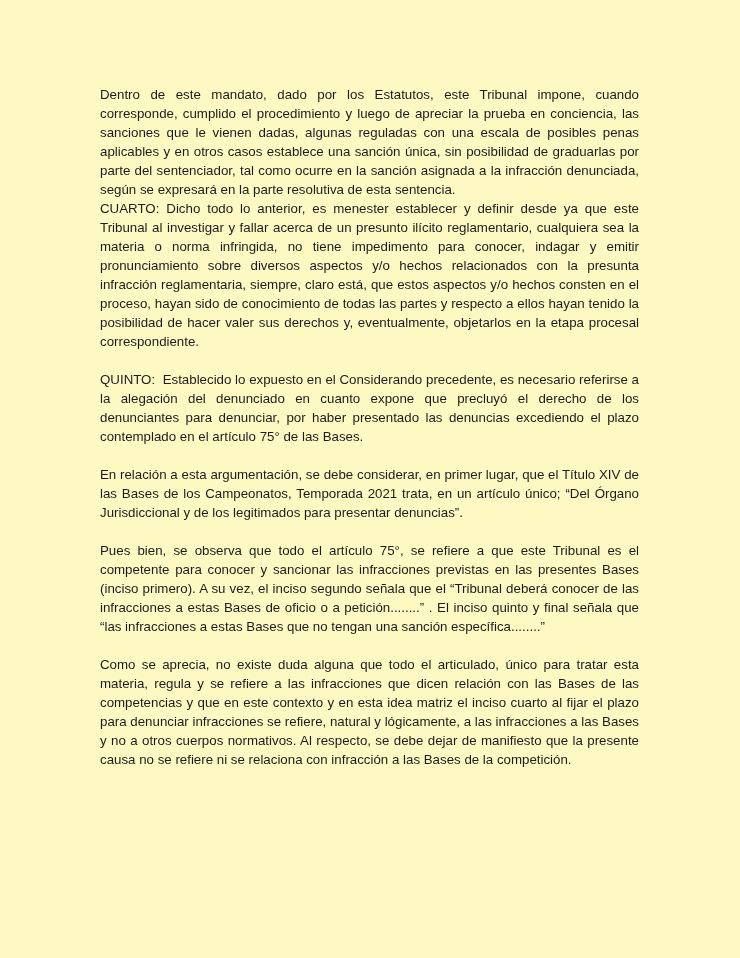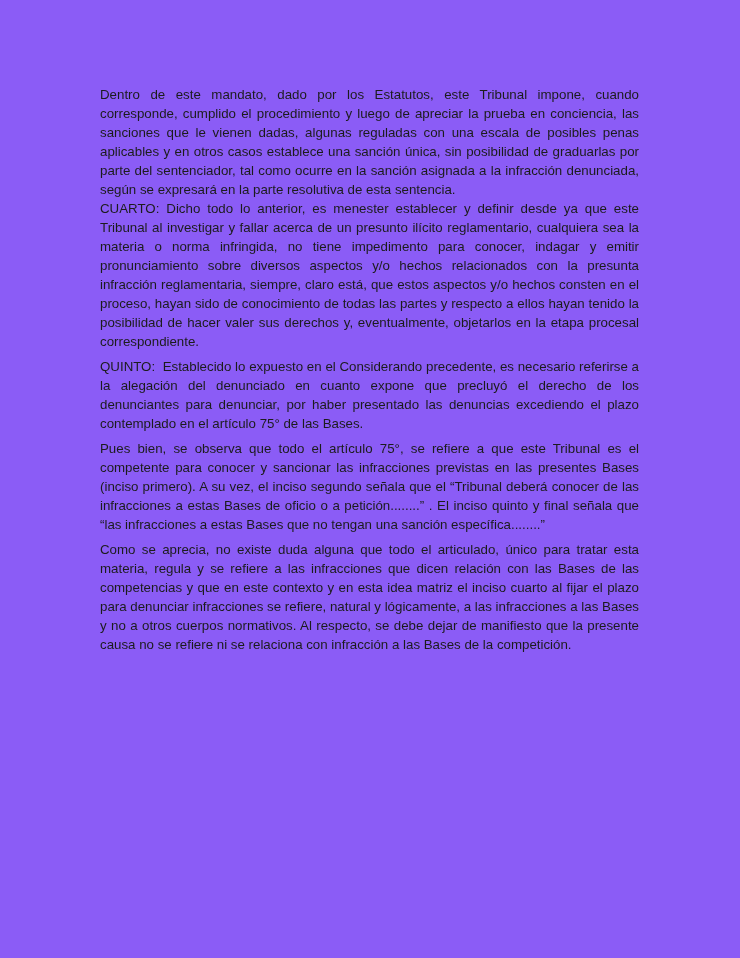--- a/index.html
+++ b/index.html
@@ -10,46 +10,47 @@
   body {
     width: 740px;
     height: 958px;
     overflow: hidden;
   }
   .page {
     box-sizing: border-box;
     width: 740px;
     height: 958px;
     padding: 85px 101px 40px 100px;
-    background: #8b5cf6;
+    background: #fef9c3;
     font-family: "Liberation Sans", "DejaVu Sans", sans-serif;
     font-size: 13.3px;
     line-height: 19px;
     color: #1c1c1c;
     text-align: justify;
   }
   .para {
     margin: 0;
   }
   .para.spaced {
-    margin-top: 6px;
+    margin-top: 19px;
   }
   .lead {
     font-weight: normal;
   }
 </style>
 </head>
 <body>
 
 <div class="page">
 
   <p class="para"><span>Dentro de este mandato, dado por los Estatutos, este Tribunal impone, cuando corresponde, cumplido el procedimiento y luego de apreciar la prueba en conciencia, las sanciones que le vienen dadas, algunas reguladas con una escala de posibles penas aplicables y en otros casos establece una sanción única, sin posibilidad de graduarlas por parte del sentenciador, tal como ocurre en la sanción asignada a la infracción denunciada, según se expresará en la parte resolutiva de esta sentencia.</span></p>
 
   <p class="para"><span class="lead">CUARTO:</span><span> Dicho todo lo anterior, es menester establecer y definir desde ya que este Tribunal al investigar y fallar acerca de un presunto ilícito reglamentario, cualquiera sea la materia o norma infringida, no tiene impedimento para conocer, indagar y emitir pronunciamiento sobre diversos aspectos y/o hechos relacionados con la presunta infracción reglamentaria, siempre, claro está, que estos aspectos y/o hechos consten en el proceso, hayan sido de conocimiento de todas las partes y respecto a ellos hayan tenido la posibilidad de hacer valer sus derechos y, eventualmente, objetarlos en la etapa procesal correspondiente.</span></p>
 
   <p class="para spaced"><span class="lead">QUINTO:</span><span>&nbsp; Establecido lo expuesto en el Considerando precedente, es necesario referirse a la alegación del denunciado en cuanto expone que precluyó el derecho de los denunciantes para denunciar, por haber presentado las denuncias excediendo el plazo contemplado en el artículo 75° de las Bases.</span></p>
 
+  <p class="para spaced"><span>En relación a esta argumentación, se debe considerar, en primer lugar, que el Título XIV de las Bases de los Campeonatos, Temporada 2021 trata, en un artículo único; “Del Órgano Jurisdiccional y de los legitimados para presentar denuncias”.</span></p>
 
   <p class="para spaced"><span>Pues bien, se observa que todo el artículo 75°, se refiere a que este Tribunal es el competente para conocer y sancionar las infracciones previstas en las presentes Bases (inciso primero). A su vez, el inciso segundo señala que el “Tribunal deberá conocer de las infracciones a estas Bases de oficio o a petición........” . El inciso quinto y final señala que “las infracciones a estas Bases que no tengan una sanción específica........”</span></p>
 
   <p class="para spaced"><span>Como se aprecia, no existe duda alguna que todo el articulado, único para tratar esta materia, regula y se refiere a las infracciones que dicen relación con las Bases de las competencias y que en este contexto y en esta idea matriz el inciso cuarto al fijar el plazo para denunciar infracciones se refiere, natural y lógicamente, a las infracciones a las Bases y no a otros cuerpos normativos. Al respecto, se debe dejar de manifiesto que la presente causa no se refiere ni se relaciona con infracción a las Bases de la competición.</span></p>
 
 </div>
 
 </body></html>

